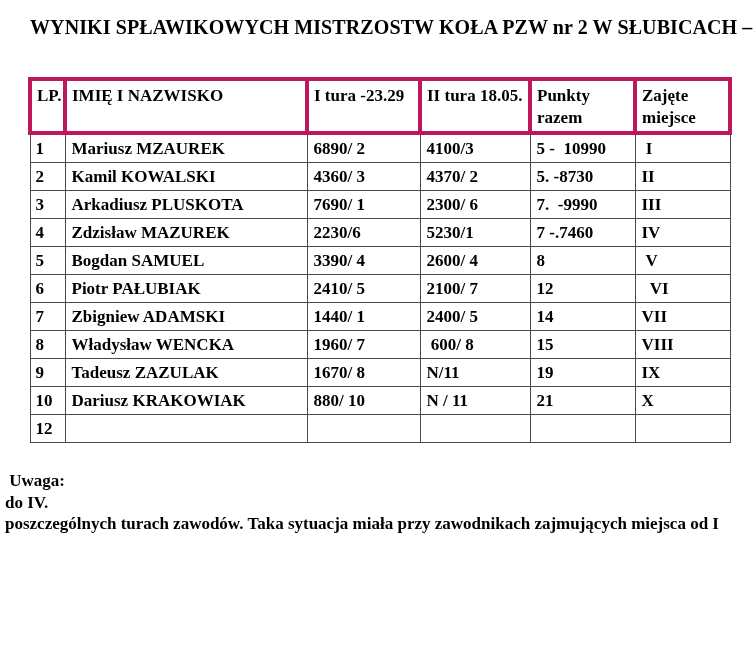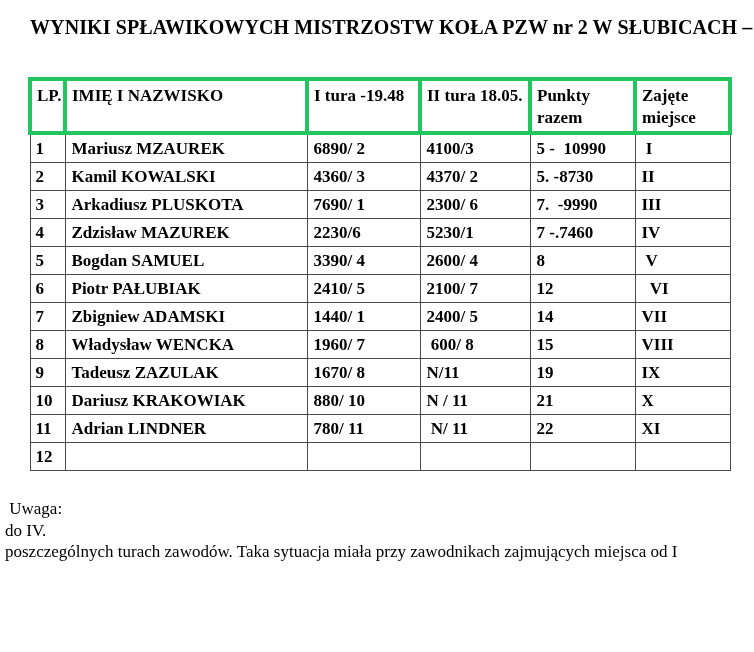--- a/index.html
+++ b/index.html
@@ -30,21 +30,21 @@
     width: 700px;
     margin: 38px 0 0 28px;
   }
   table.results col.c0 { width: 35px; }
   table.results col.c1 { width: 242px; }
   table.results col.c2 { width: 113px; }
   table.results col.c3 { width: 110px; }
   table.results col.c4 { width: 105px; }
   table.results col.c5 { width: 95px; }
   table.results th {
-    border: 4px solid #22c55e;
+    border: 4px solid #be185d;
     font-size: 17px;
     font-weight: bold;
     text-align: left;
     vertical-align: top;
     padding: 4px 2px 2px 5px;
     height: 42px;
     line-height: 22px;
     white-space: pre-wrap;
     overflow: hidden;
   }
@@ -57,20 +57,21 @@
     padding: 2px 2px 2px 6px;
     height: 23px;
     white-space: pre;
     overflow: hidden;
   }
   table.results td.cell-lp { padding-left: 5px; }
   .notes {
     margin: 27px 0 0 5px;
     font-size: 17px;
     line-height: 21.6px;
+    font-weight: bold;
   }
   .notes .note-line {
     white-space: pre;
   }
 </style>
 </head>
 <body>
 
 <div class="page">
 
@@ -82,21 +83,21 @@
         <col class="c1">
         <col class="c2">
         <col class="c3">
         <col class="c4">
         <col class="c5">
     </colgroup>
     <thead>
       <tr>
         <th>LP.</th>
         <th>IMIĘ I NAZWISKO</th>
-        <th>I tura -19.48</th>
+        <th>I tura -23.29</th>
         <th>II tura 18.05.</th>
         <th>Punkty razem</th>
         <th>Zajęte miejsce</th>
       </tr>
     </thead>
     <tbody>
         <tr>
           <td class="cell-lp">1</td>
           <td class="cell-name">Mariusz MZAUREK</td>
           <td class="cell-round1">6890/ 2</td>
@@ -170,28 +171,20 @@
         </tr>
         <tr>
           <td class="cell-lp">10</td>
           <td class="cell-name">Dariusz KRAKOWIAK</td>
           <td class="cell-round1">880/ 10</td>
           <td class="cell-round2">N / 11</td>
           <td class="cell-points">21</td>
           <td class="cell-place">X</td>
         </tr>
         <tr>
-          <td class="cell-lp">11</td>
-          <td class="cell-name">Adrian LINDNER</td>
-          <td class="cell-round1">780/ 11</td>
-          <td class="cell-round2"> N/ 11</td>
-          <td class="cell-points">22</td>
-          <td class="cell-place">XI</td>
-        </tr>
-        <tr>
           <td class="cell-lp">12</td>
           <td class="cell-name"></td>
           <td class="cell-round1"></td>
           <td class="cell-round2"></td>
           <td class="cell-points"></td>
           <td class="cell-place"></td>
         </tr>
       </tbody>
   </table>
 

